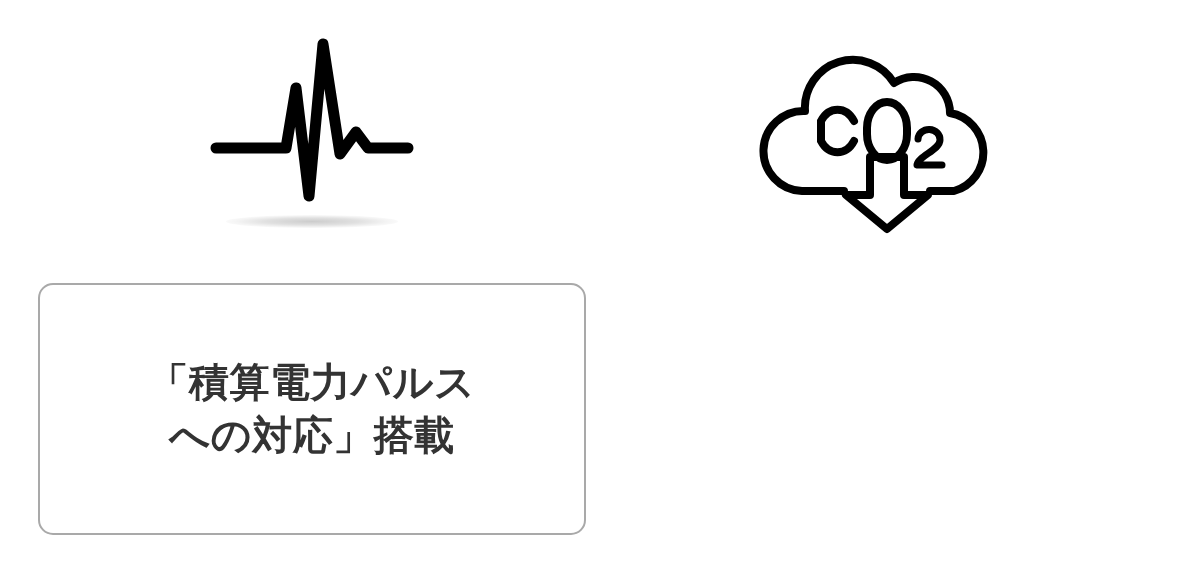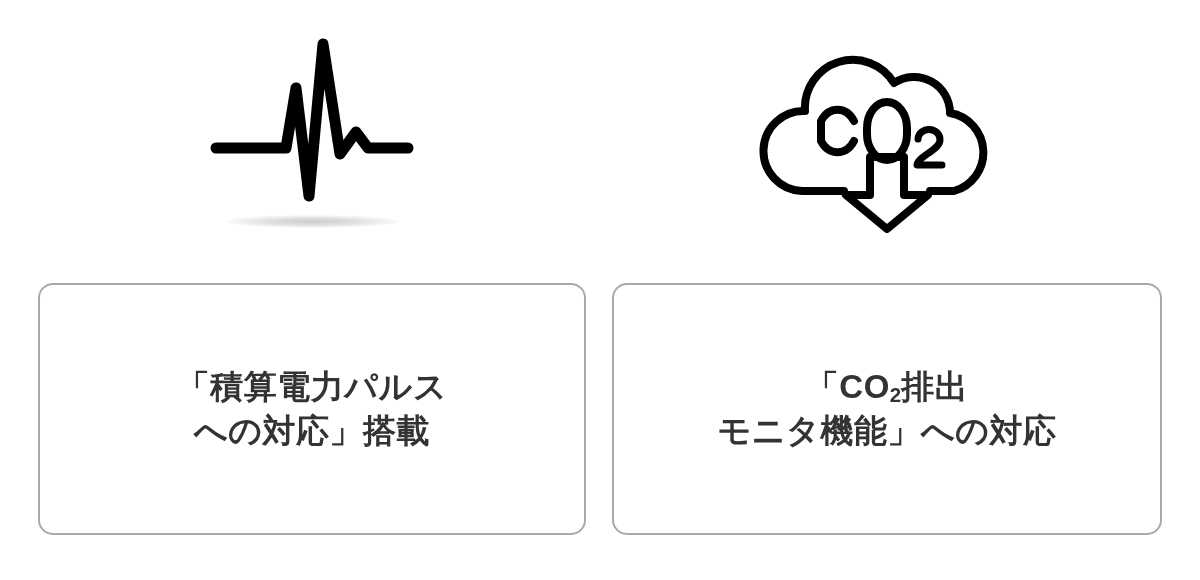--- a/index.html
+++ b/index.html
@@ -80,21 +80,21 @@
     border-radius: 15px;
     background: #ffffff;
     display: flex;
     align-items: center;
     justify-content: center;
   }
 
   .card-text {
     text-align: center;
     color: #333333;
-    font-size: 33px;
+    font-size: 40px;
     font-weight: bold;
     line-height: 1.32;
     letter-spacing: 0.5px;
     white-space: pre-line;
   }
   .card-text sub {
     font-size: 0.62em;
     vertical-align: baseline;
     position: relative;
     bottom: -0.16em;
@@ -155,19 +155,16 @@
           <g fill="none" stroke="#000000" stroke-width="7" stroke-linecap="round" stroke-linejoin="round">
             <path d="M136 110
                      A11 10 0 0 1 158 111
                      C158 121 136 127 135 136
                      L160 136"></path>
           </g>
         </svg>
       </div>
     </div>
 
-    <div class="card">
-      <div class="card-text"><span>「CO</span><sub>2</sub><span>排出</span><br><span>モニタ機能」への対応</span></div>
-    </div>
 
   </div>
 
 </div>
 
 </body></html>

